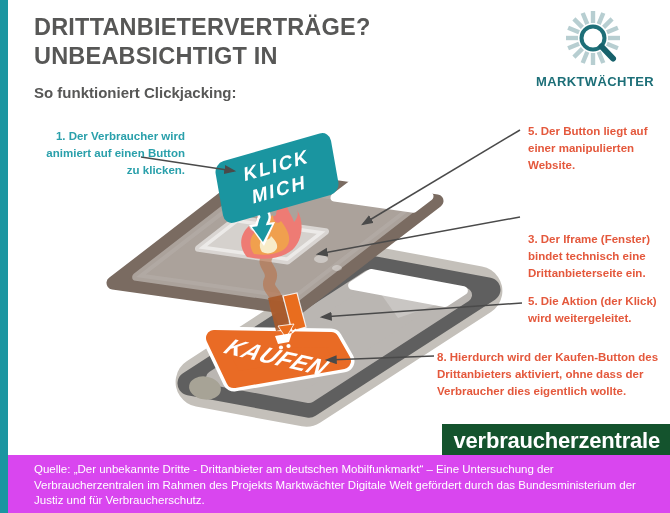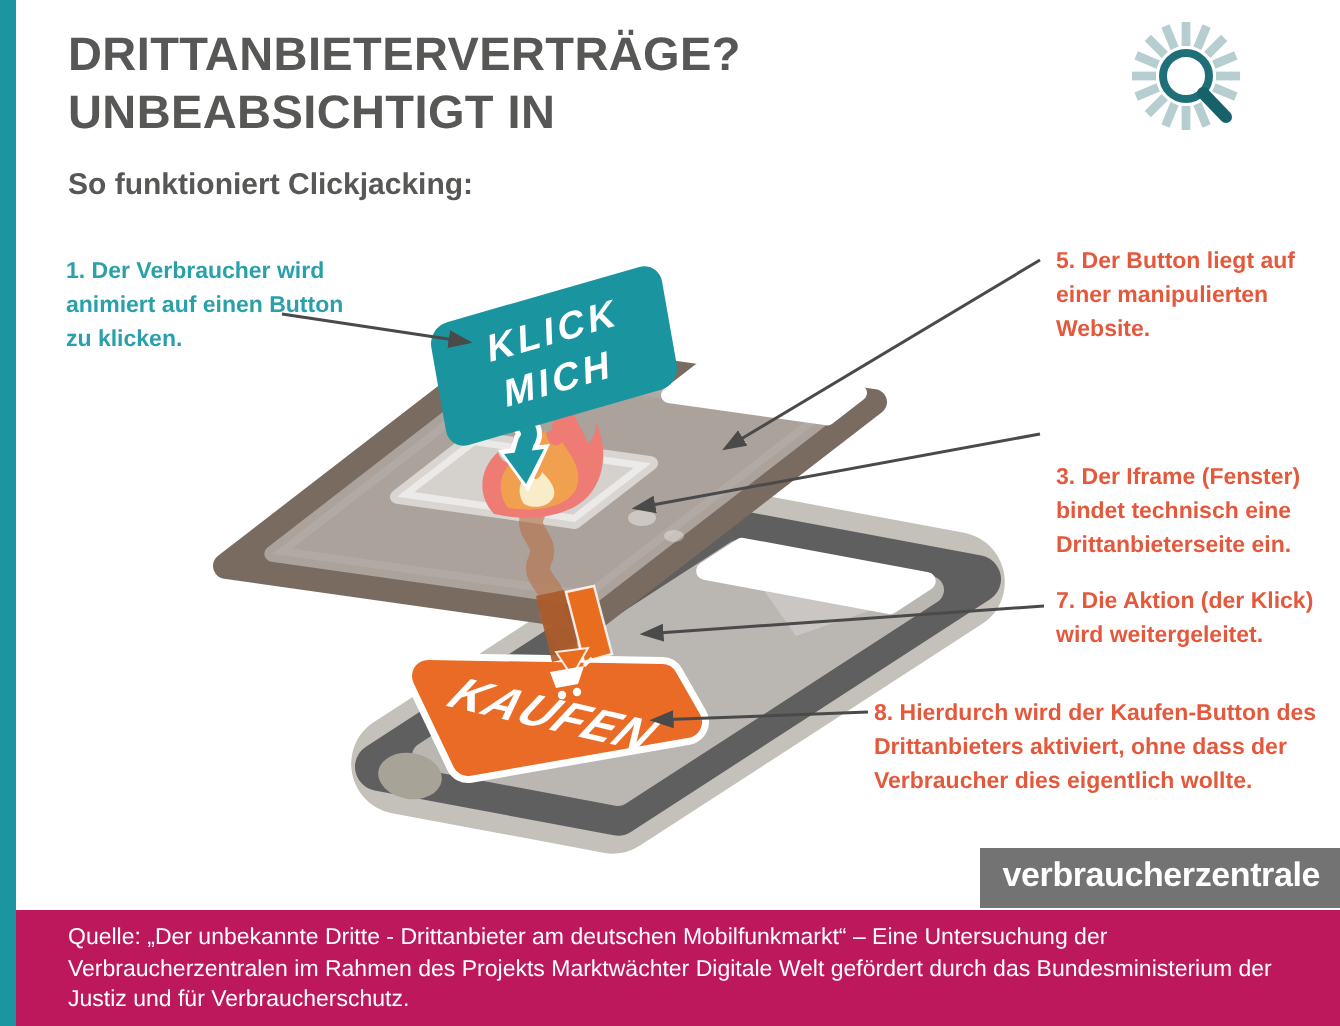--- a/index.html
+++ b/index.html
@@ -12,28 +12,28 @@
   #accent-bar{left:0;top:0;width:8px;height:513px;background:#1b96a1;}
   #title{left:34px;top:13px;width:430px;font-size:23.5px;line-height:29px;
     font-weight:bold;color:#575756;letter-spacing:.2px;}
   #subtitle{left:34px;top:84px;font-size:15px;font-weight:bold;color:#575756;text-align:right;}
   #logo{right:10px;top:2px;width:130px;text-align:center;}
   #logo-title{margin-top:2px;font-size:13px;font-weight:bold;color:#1d6f78;letter-spacing:.4px;}
   #logo-subtitle{font-size:12.5px;font-weight:bold;color:#e8542f;letter-spacing:.6px;}
   .step{font-size:11.5px;line-height:17px;font-weight:bold;}
   .step.teal{color:#2aa0ab;}
   .step.orange{color:#e4583c;}
-  #step-1{left:33px;top:128px;width:152px;}
+  #step-1{left:33px;top:128px;width:152px;text-align:right;}
   #step-2{left:528px;top:123px;width:132px;}
   #step-3{left:528px;top:211px;width:140px;margin-top:20px;}
   #step-4{left:528px;top:293px;width:142px;}
   #step-5{left:437px;top:349px;width:230px;}
-  #brand-box{right:0;top:424px;background:#737373;color:#fff;
-    padding:4px 10px 6px 11px;font-size:17px;font-weight:bold;letter-spacing:-.2px;}
-  #footer{left:8px;right:0;top:455px;bottom:0;background:#be185d;}
+  #brand-box{right:0;top:424px;background:#14532d;color:#fff;
+    padding:4px 10px 6px 11px;font-size:22px;font-weight:bold;letter-spacing:-.2px;}
+  #footer{left:8px;right:0;top:455px;bottom:0;background:#d946ef;}
   #footer-text{position:absolute;left:26px;top:7px;width:628px;color:#ffffff;
     font-size:11.5px;line-height:15.5px;}
   svg text{font-family:"Liberation Sans","DejaVu Sans",sans-serif;}
 </style>
 </head>
 <body>
 
 <div class="abs" id="accent-bar"></div>
 
 <div class="abs" id="title">
@@ -57,20 +57,21 @@
       <line x1="52.4" y1="25.4" x2="43.9" y2="16.9"></line>
       <line x1="57.3" y1="22.1" x2="52.7" y2="11"></line>
       <line x1="63" y1="21" x2="63" y2="9"></line>
       <line x1="68.7" y1="22.1" x2="73.3" y2="11"></line>
       <line x1="73.6" y1="25.4" x2="82.1" y2="16.9"></line>
       <line x1="76.9" y1="30.3" x2="87.9" y2="25.7"></line>
     </g>
     <circle cx="63" cy="36" r="11.5" fill="none" stroke="#1e6f78" stroke-width="4"></circle>
     <line x1="71.5" y1="44.5" x2="83" y2="56.5" stroke="#17616b" stroke-width="6" stroke-linecap="round"></line>
   </svg>
+  <div id="logo-title">MARKTWÄCHTER</div>
 </div>
 
 <svg class="abs" style="left:0;top:0;" width="670" height="513" viewBox="0 0 670 513">
   <defs>
     <marker id="ah" markerWidth="9" markerHeight="8" refX="6.5" refY="3" orient="auto">
       <path d="M0,0 L8,3 L0,6 Z" fill="#4a4a4a"></path>
     </marker>
   </defs>
 
   <g>
@@ -135,20 +136,20 @@
     <line x1="520" y1="130" x2="363" y2="224" marker-end="url(#ah)"></line>
     <line x1="520" y1="217" x2="318" y2="254" marker-end="url(#ah)"></line>
     <line x1="522" y1="303" x2="322" y2="317" marker-end="url(#ah)"></line>
     <line x1="434" y1="356" x2="327" y2="360" marker-end="url(#ah)"></line>
   </g>
 </svg>
 
 <div class="abs step teal" id="step-1">1. Der Verbraucher wird animiert auf einen Button zu klicken.</div>
 <div class="abs step orange" id="step-2">5. Der Button liegt auf einer manipulierten Website.</div>
 <div class="abs step orange" id="step-3">3. Der Iframe (Fenster) bindet technisch eine Drittanbieterseite ein.</div>
-<div class="abs step orange" id="step-4">7. Die Aktion (der Klick) wird weitergeleitet.</div>
+<div class="abs step orange" id="step-4">5. Die Aktion (der Klick) wird weitergeleitet.</div>
 <div class="abs step orange" id="step-5">8. Hierdurch wird der Kaufen-Button des Drittanbieters aktiviert, ohne dass der Verbraucher dies eigentlich wollte.</div>
 
 <div class="abs" id="brand-box">verbraucherzentrale</div>
 
 <div class="abs" id="footer">
   <div id="footer-text">Quelle: „Der unbekannte Dritte - Drittanbieter am deutschen Mobilfunkmarkt“ – Eine Untersuchung der Verbraucherzentralen im Rahmen des Projekts Marktwächter Digitale Welt gefördert durch das Bundesministerium der Justiz und für Verbraucherschutz.</div>
 </div>
 
 </body></html>

